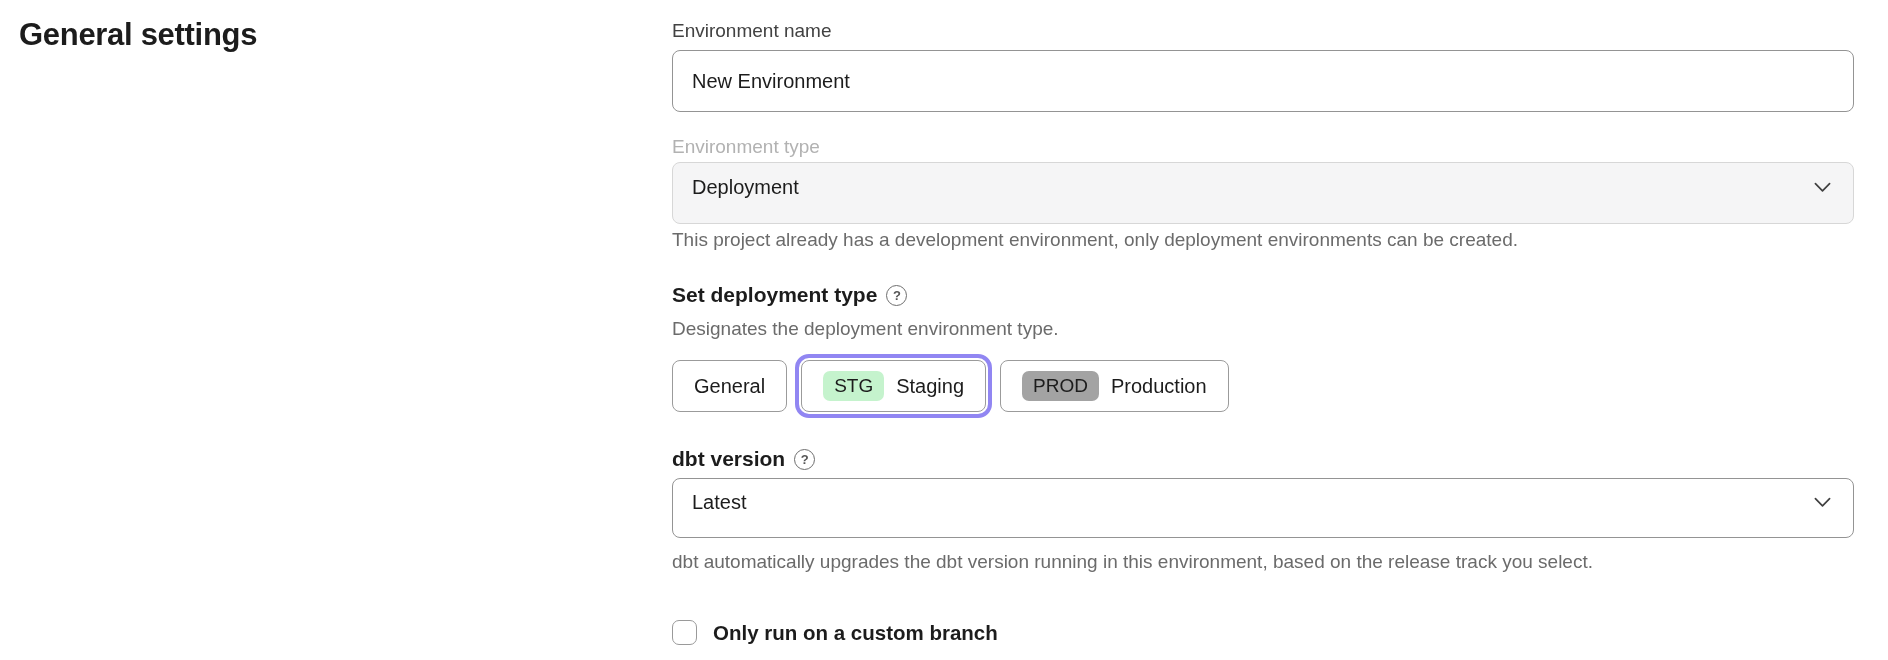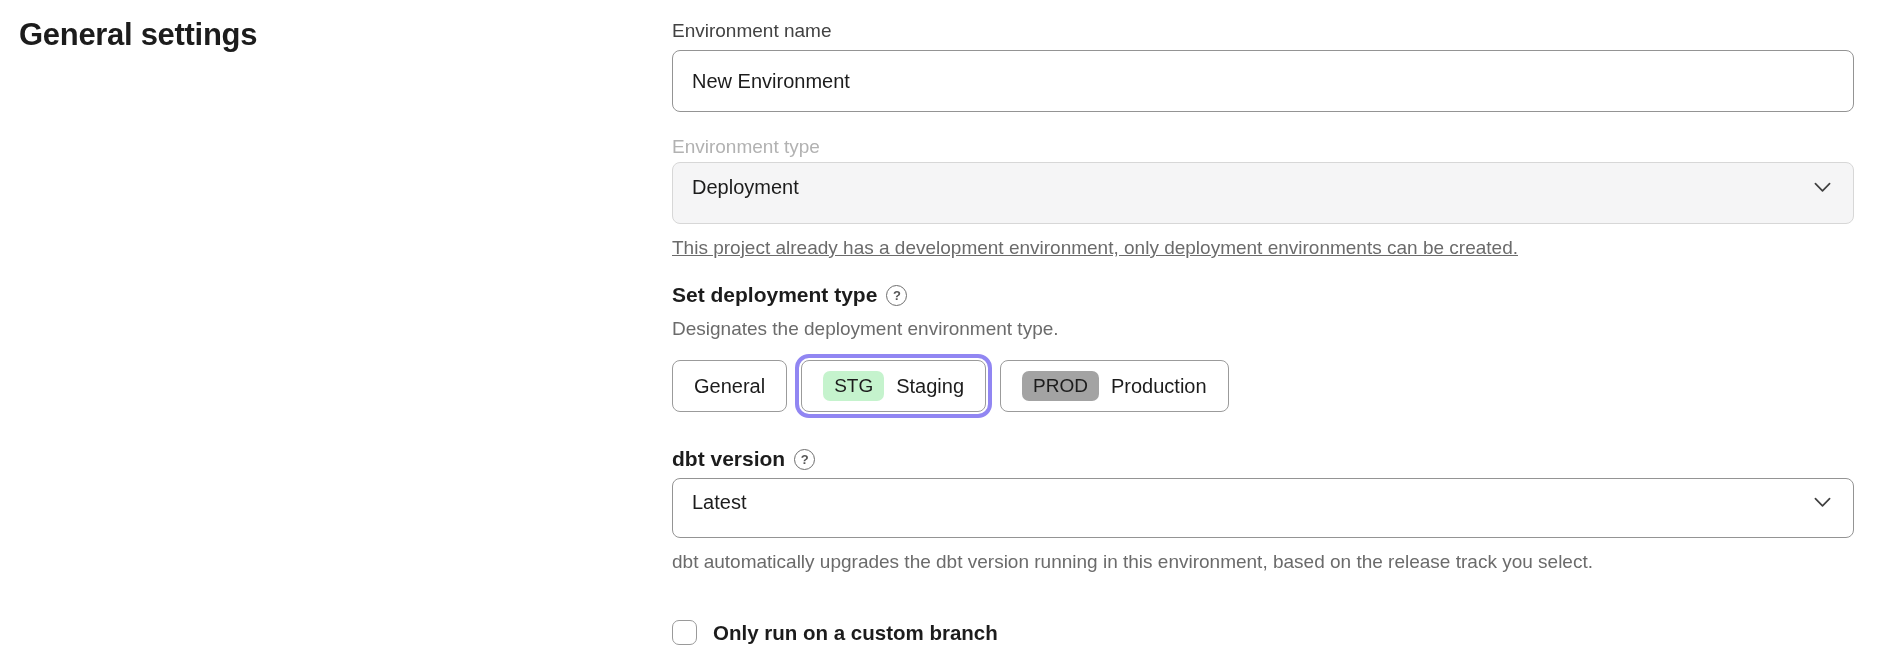--- a/index.html
+++ b/index.html
@@ -164,21 +164,21 @@
     <div class="abs field-label" style="top:18px;">Environment name</div>
     <input class="abs text-input" style="top: 50px;" type="text" value="New Environment">
 
     <div class="abs field-label disabled" style="top:134px;">Environment type</div>
     <div class="abs select disabled" style="top:162px;" aria-disabled="true">
       <span>Deployment</span>
       <svg class="chevron" viewBox="0 0 18 11">
         <polyline points="1.5,1.5 9,9 16.5,1.5" fill="none" stroke="#3f3f3f" stroke-width="1.8" stroke-linecap="round" stroke-linejoin="round"></polyline>
       </svg>
     </div>
-    <div class="abs helper-text" style="top:236px;text-decoration:underline;">This project already has a development environment, only deployment environments can be created.</div>
+    <div class="abs helper-text" style="top:228px;">This project already has a development environment, only deployment environments can be created.</div>
 
     <div class="abs section-heading" style="top:282px;">
       <span>Set deployment type</span>
       <span class="help-icon">?</span>
     </div>
     <div class="abs helper-text" style="top:317px;">Designates the deployment environment type.</div>
 
     <div class="abs seg-row" style="top:360px;">
       <button class="seg-btn" aria-pressed="false">
         <span>General</span>

